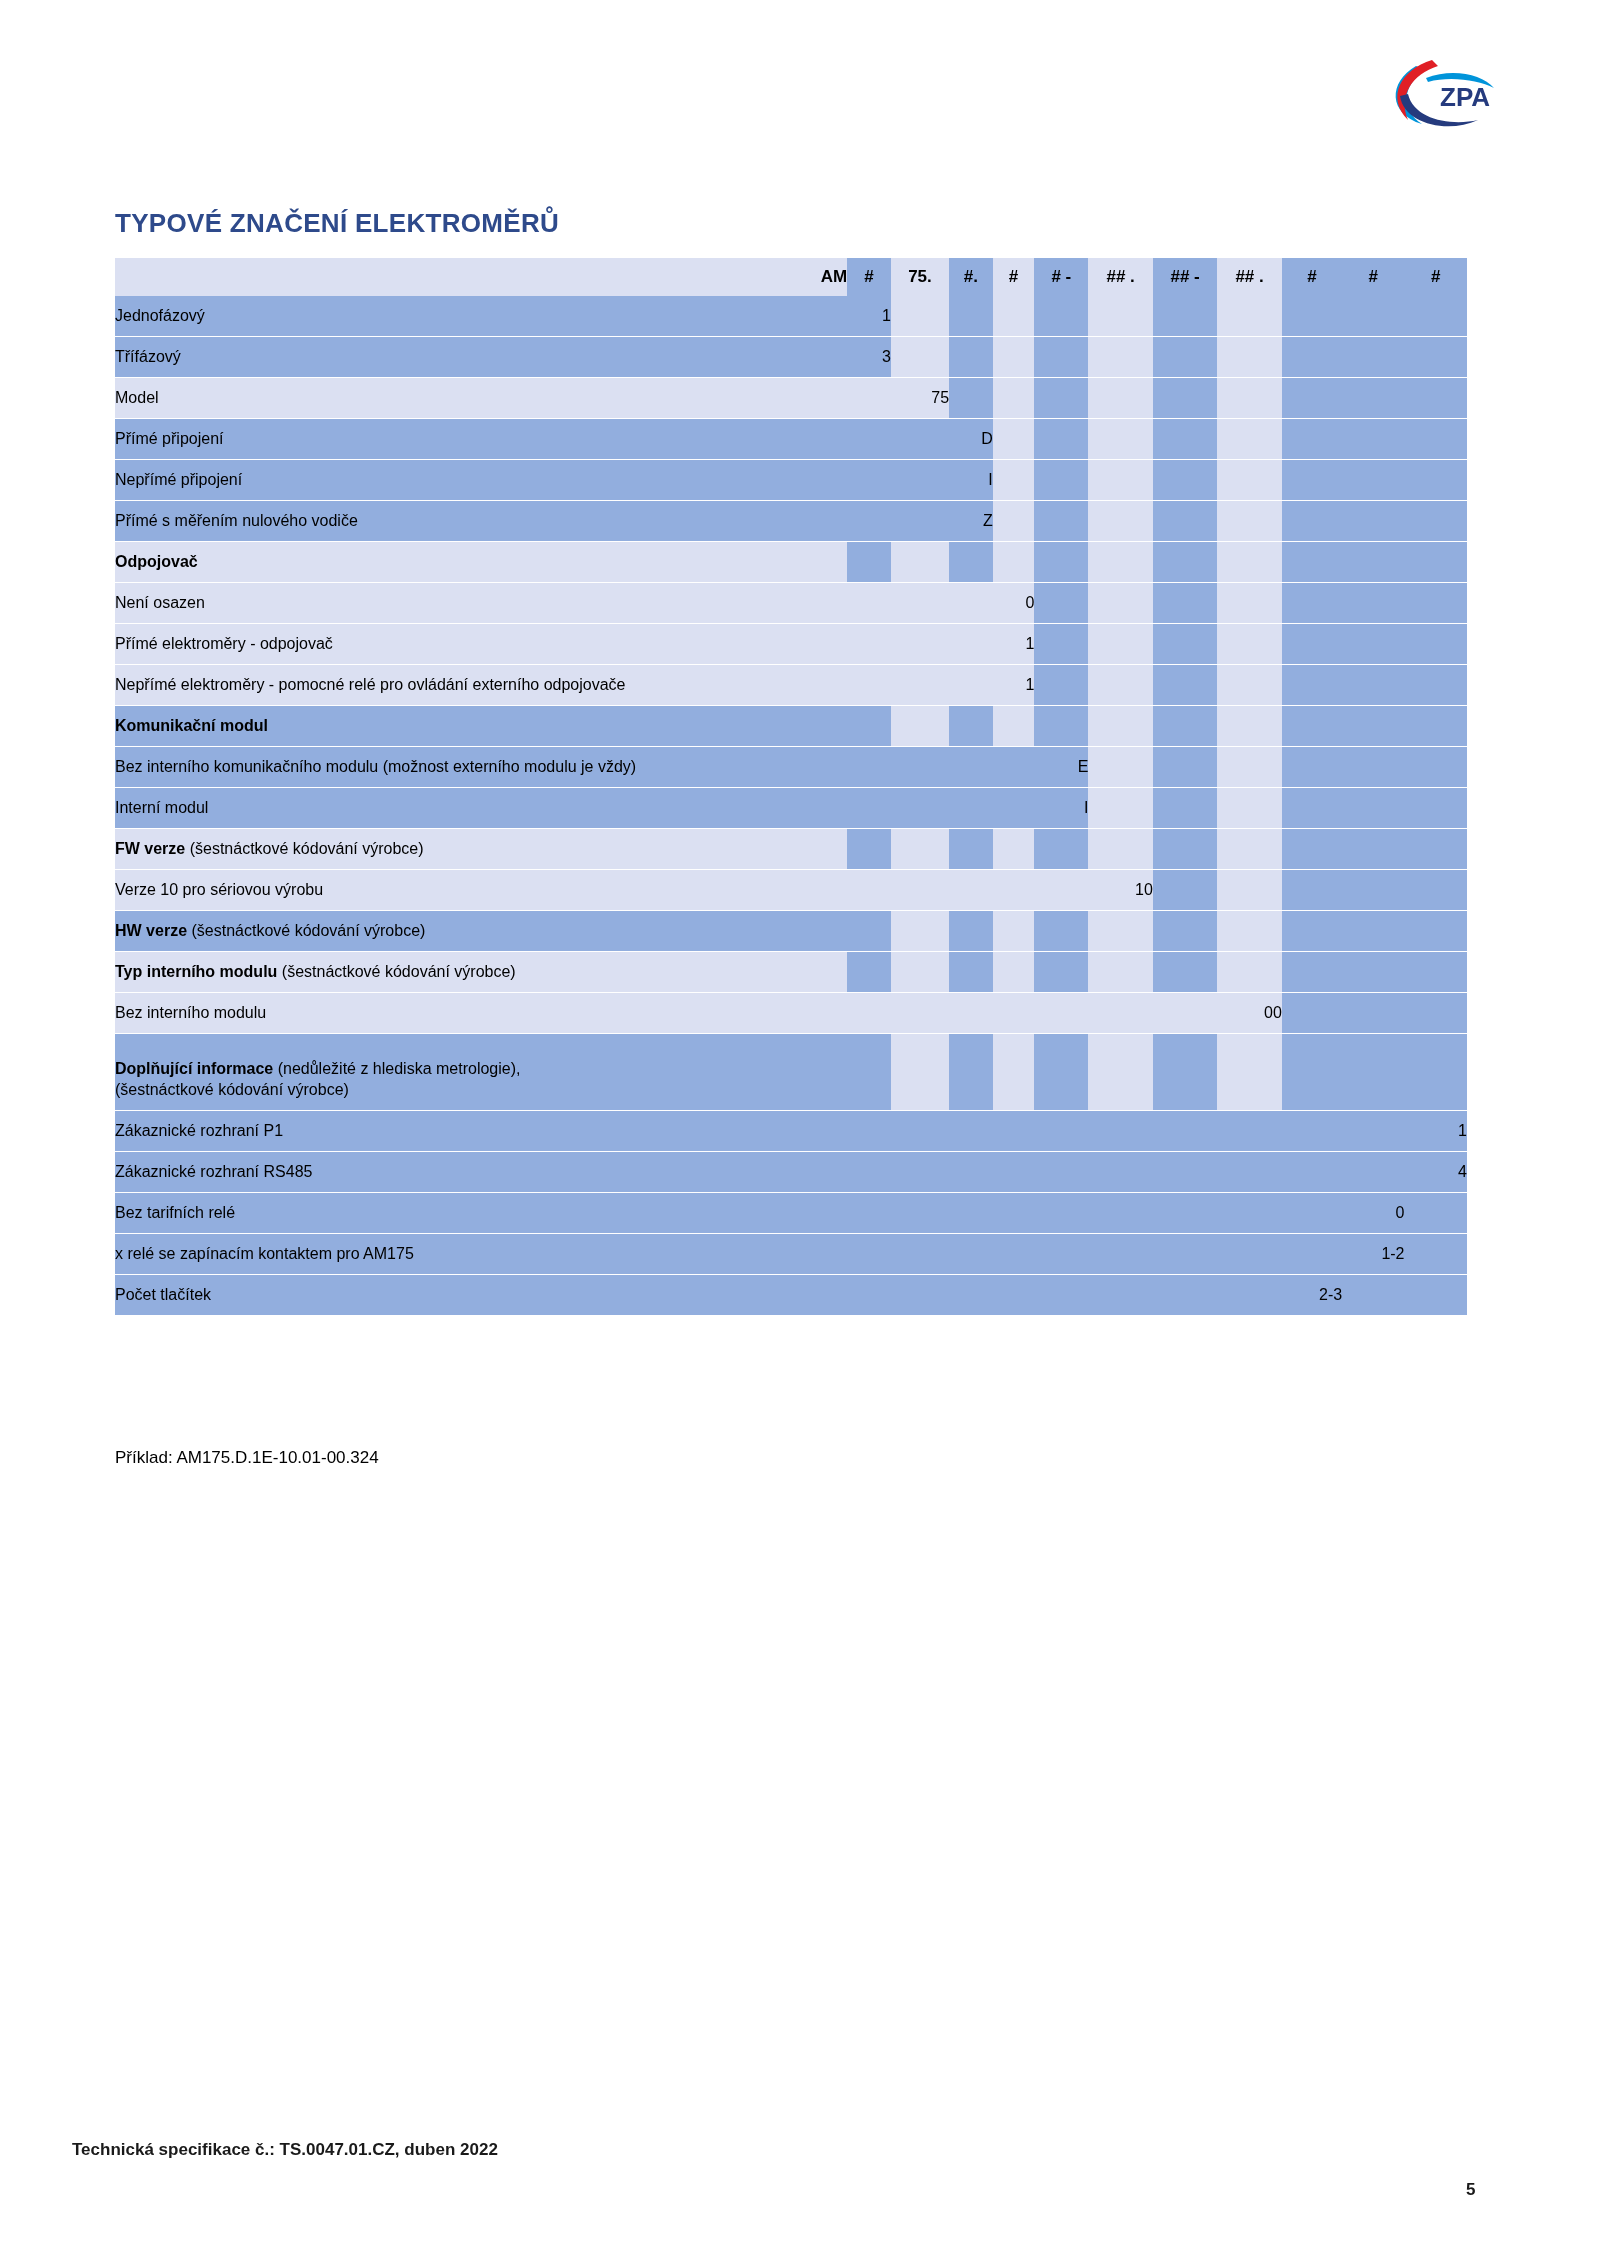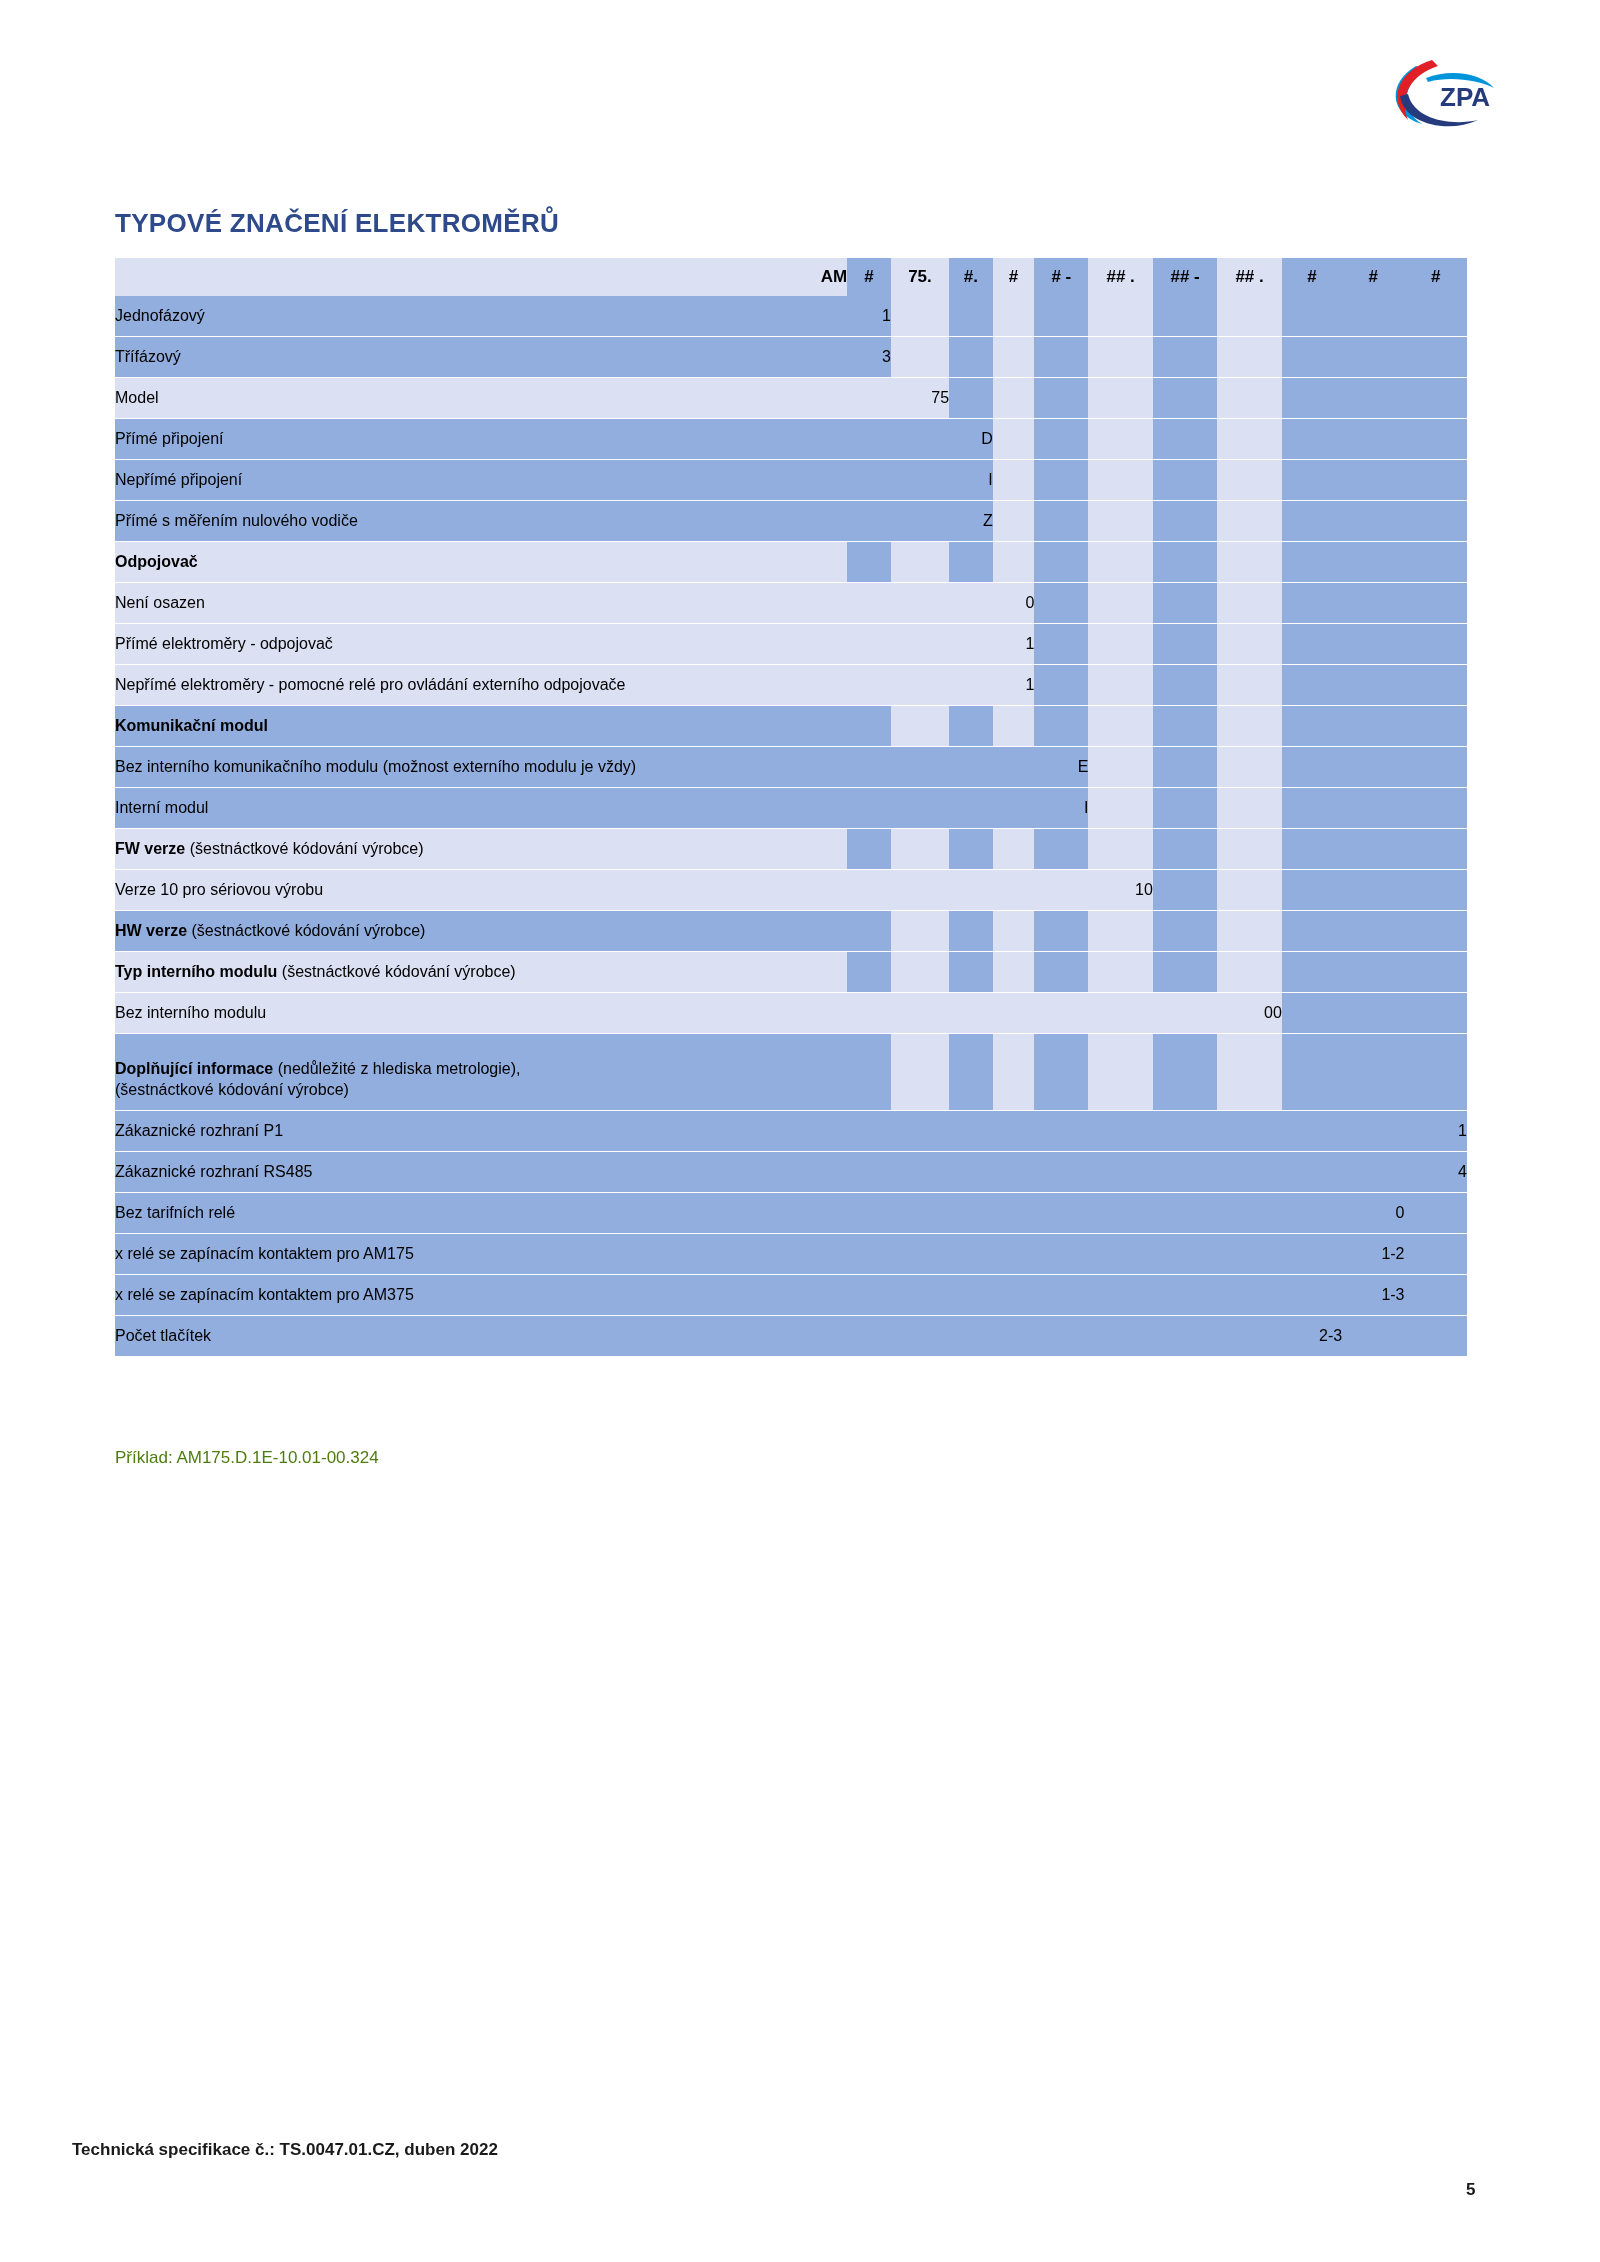--- a/index.html
+++ b/index.html
@@ -65,21 +65,21 @@
   td.lab.two-line{line-height:1.3;padding-top:20px;padding-bottom:4px;}
   td.val{text-align:center;font-size:16px;}
   td.val-r{text-align:right;padding-right:10px;font-size:16px;}
   .sec{font-weight:bold;}
 
   tr.tall td{height:52px;}
 
   
   .example{
     position:absolute;left:115px;top:1448px;
-    font-size:17px;color:#4d7c0f;
+    font-size:17px;color:#000000;
   }
 
   
   .footer-text{
     position:absolute;left:72px;top:2140px;
     font-size:17px;font-weight:bold;color:#1a1a1a;
   }
   .page-num{
     position:absolute;left:1466px;top:2180px;
     font-size:17px;font-weight:bold;color:#1a1a1a;
@@ -449,34 +449,20 @@
             <td class="bg-dark val"></td>
             <td class="bg-dark val"></td>
             <td class="bg-dark val"></td>
             <td class="bg-dark val"></td>
             <td class="bg-dark val"></td>
             <td class="bg-dark val"></td>
             <td class="bg-dark val-r">1-2</td>
             <td class="bg-dark val"></td>
           </tr>
           <tr>
-            <td class="lab bg-dark">x relé se zapínacím kontaktem pro AM375</td>
-            <td class="bg-dark val"></td>
-            <td class="bg-dark val"></td>
-            <td class="bg-dark val"></td>
-            <td class="bg-dark val"></td>
-            <td class="bg-dark val"></td>
-            <td class="bg-dark val"></td>
-            <td class="bg-dark val"></td>
-            <td class="bg-dark val"></td>
-            <td class="bg-dark val"></td>
-            <td class="bg-dark val-r">1-3</td>
-            <td class="bg-dark val"></td>
-          </tr>
-          <tr>
             <td class="lab bg-dark">Počet tlačítek</td>
             <td class="bg-dark val"></td>
             <td class="bg-dark val"></td>
             <td class="bg-dark val"></td>
             <td class="bg-dark val"></td>
             <td class="bg-dark val"></td>
             <td class="bg-dark val"></td>
             <td class="bg-dark val"></td>
             <td class="bg-dark val"></td>
             <td class="bg-dark val-r">2-3</td>

